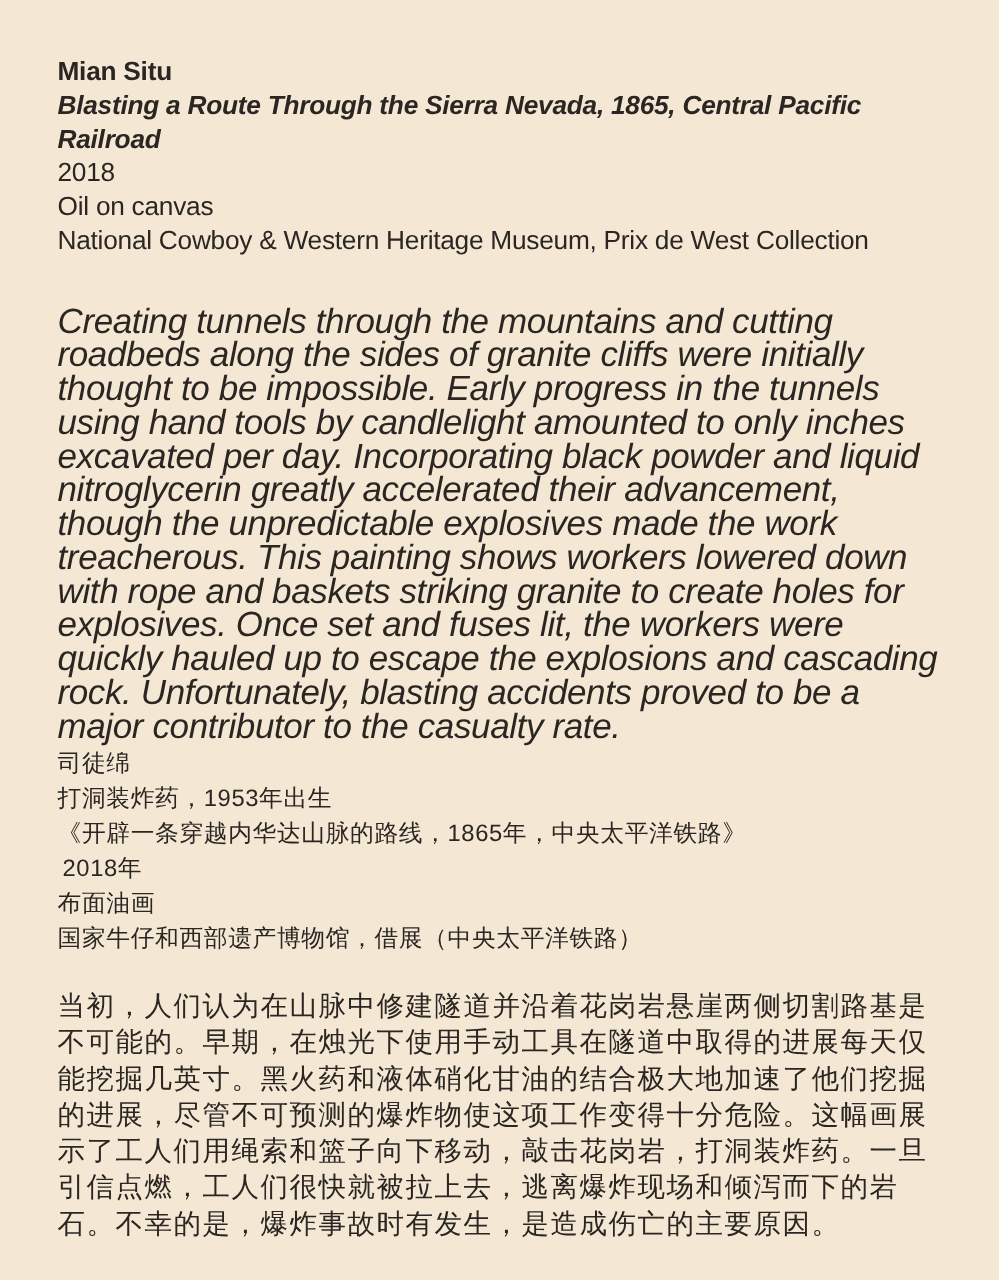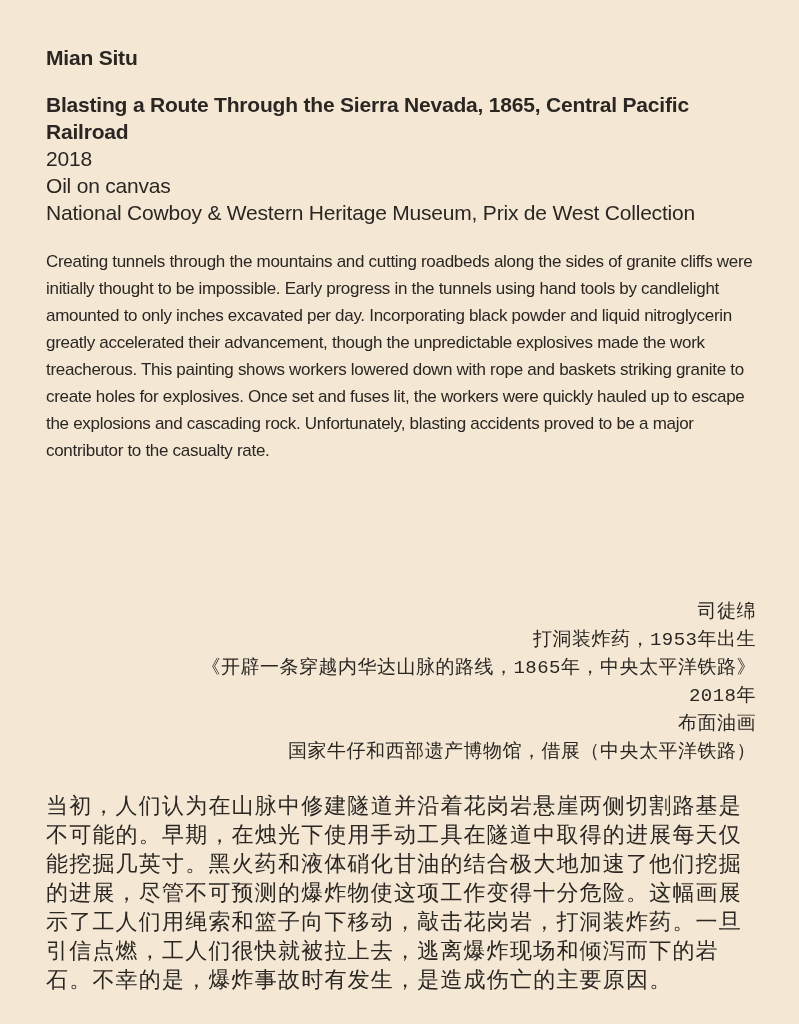--- a/index.html
+++ b/index.html
@@ -12,30 +12,30 @@
     position: relative;
   }
   .label {
     position: absolute; left: 46px; top: 44px; width: 720px;
   }
   .line {
     font-size: 21px; line-height: 27px; letter-spacing: -0.2px;
     white-space: nowrap;
   }
   .artist { font-weight: bold; }
-  .title { font-weight: bold; white-space: normal; width: 690px; margin-top: 20px; }
+  .title { font-weight: bold; font-style: italic; white-space: normal; width: 690px; }
   .desc {
-    margin-top: 22px;
-    font-size: 17px; line-height: 27px; letter-spacing: -0.3px;
+    margin-top: 37px;
+    font-size: 28px; line-height: 27px; letter-spacing: -0.3px;
     width: 712px;
+    font-style: italic;
   }
   .zh {
     position: absolute; left: 46px; top: 598px; width: 710px;
-    font-family: Liberation Mono, monospace;
-    text-align: right;
+    font-family: Liberation Sans, sans-serif;
   }
   .zh .line { font-size: 19px; line-height: 28px; letter-spacing: 0.5px; }
   .zh .indent { padding-left: 4px; }
   .zh-desc {
     position: absolute; left: 46px; top: 791px; width: 706px;
     font-family: "DejaVu Serif", "Liberation Serif", serif;
     font-size: 22px; line-height: 29px; letter-spacing: 1.2px;
   }
 </style>
 </head>

